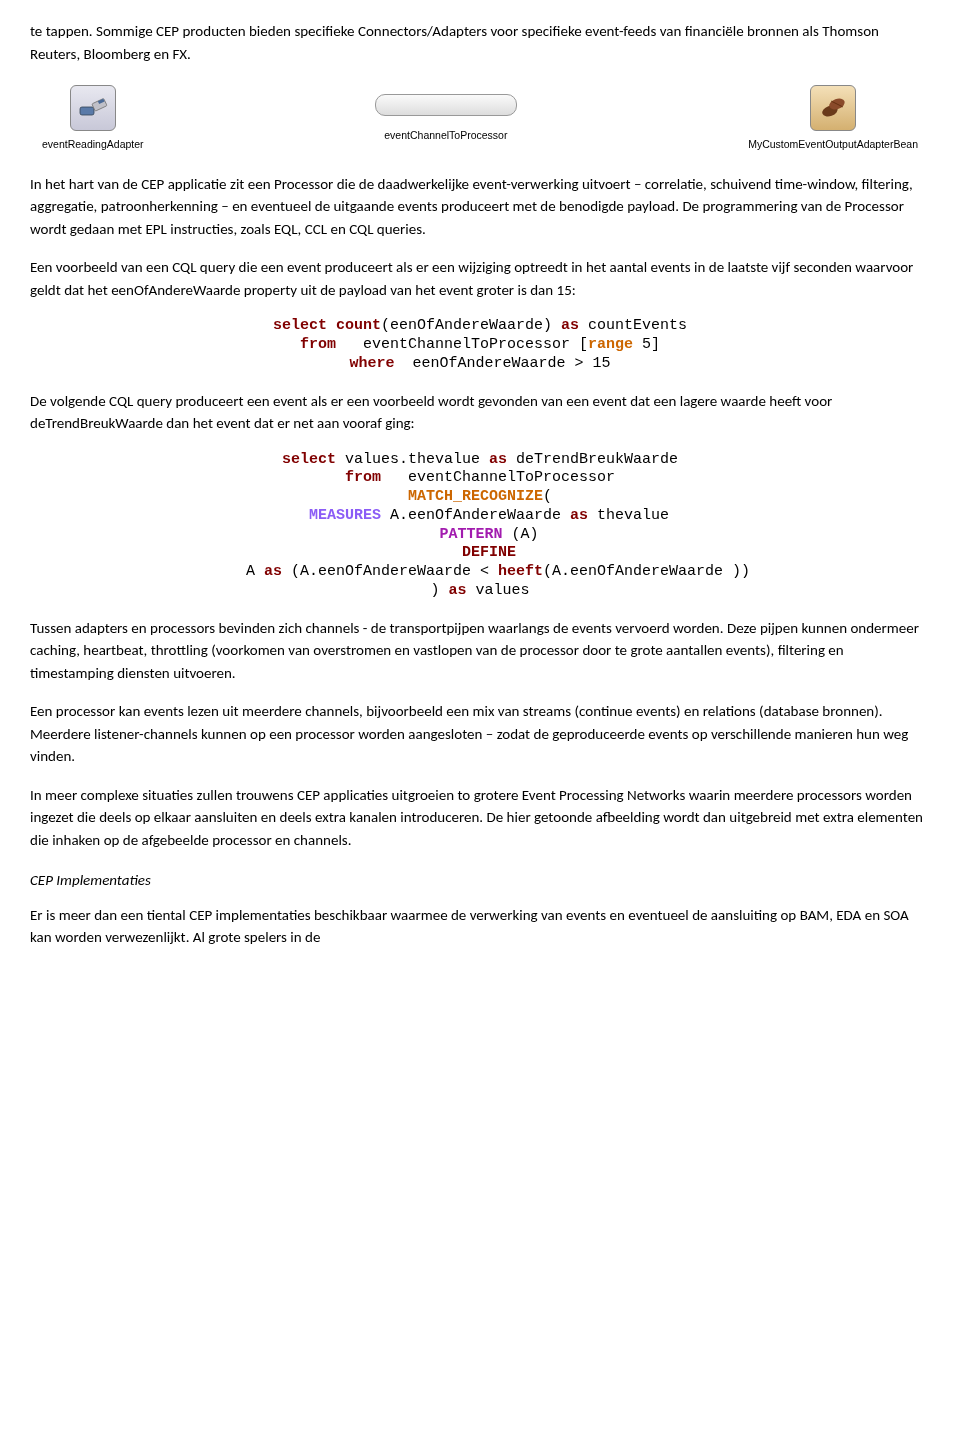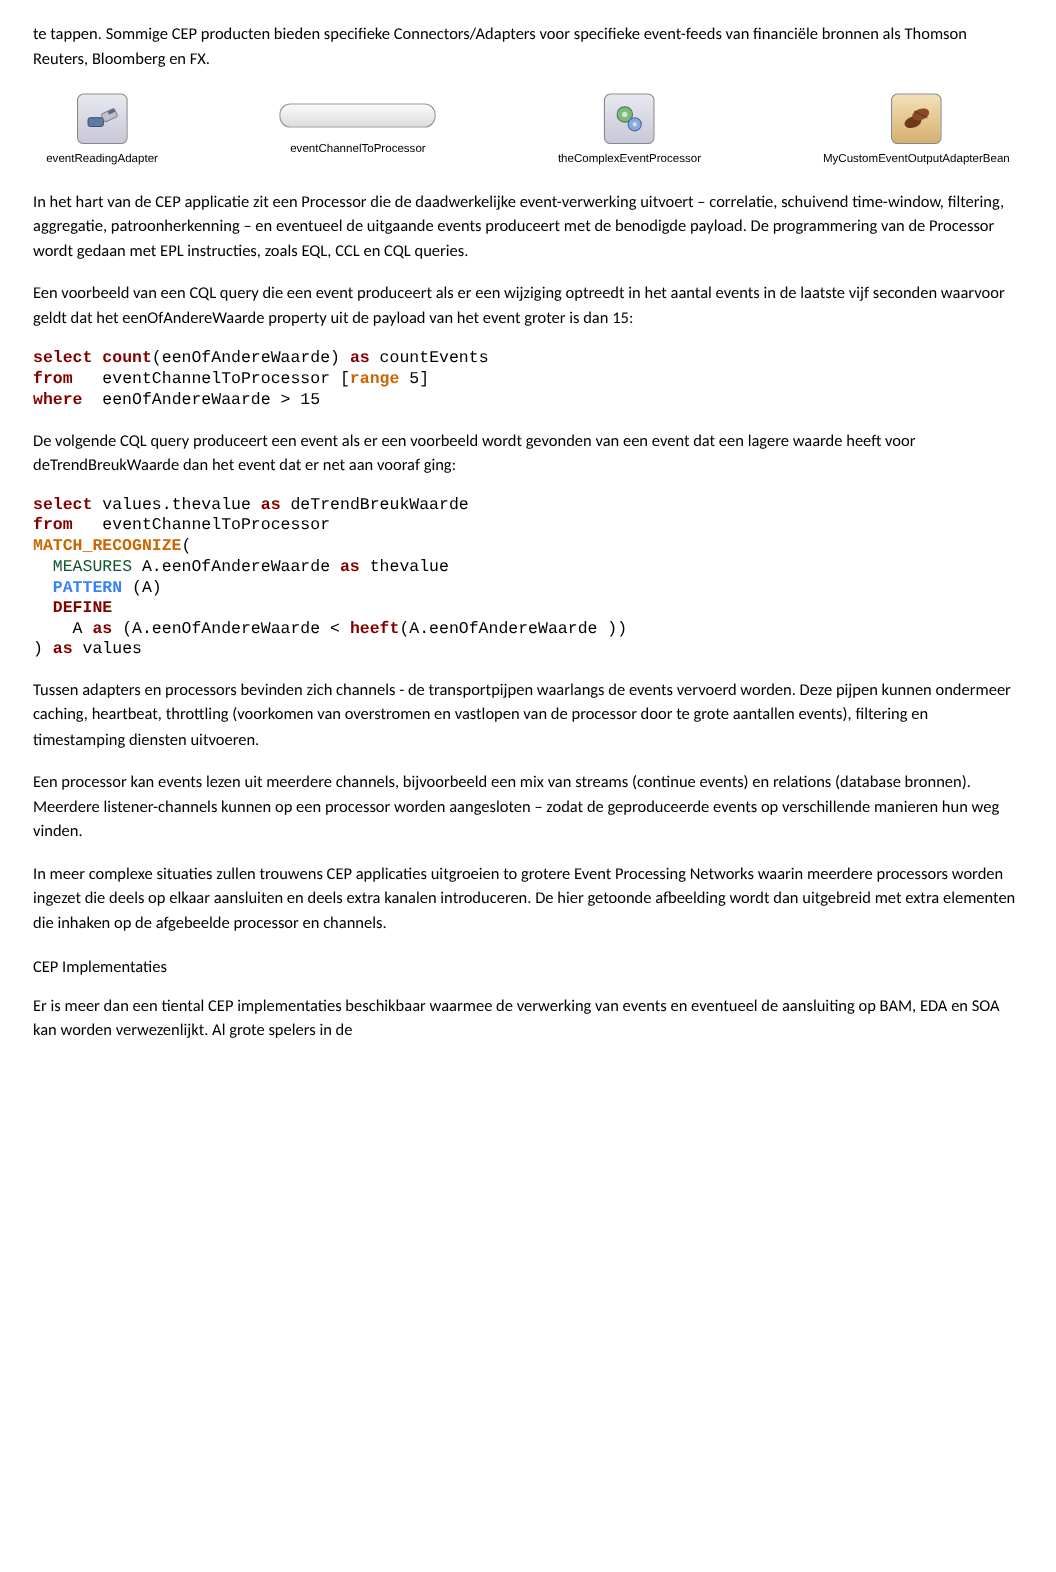--- a/index.html
+++ b/index.html
@@ -59,33 +59,35 @@
     .channel-label {
       font-size: 10.5px;
       font-family: Arial, sans-serif;
     }
     .code {
       font-family: "Courier New", monospace;
       font-size: 15px;
       white-space: pre;
       margin: 12px 0 16px 0;
       line-height: 1.25;
+      text-align: center;
     }
     .kw-select { color: #800000; font-weight: bold; }
     .kw-as { color: #800000; font-weight: bold; }
     .kw-from { color: #800000; font-weight: bold; }
     .kw-where { color: #800000; font-weight: bold; }
     .kw-count { color: #800000; font-weight: bold; }
     .kw-range { color: #cc6600; font-weight: bold; }
     .kw-match { color: #cc6600; font-weight: bold; }
-    .kw-measures { color: #14532d; font-weight: normal; }
-    .kw-pattern { color: #3b82f6; font-weight: bold; }
+    .kw-measures { color: #8b5cf6; font-weight: bold; }
+    .kw-pattern { color: #a21caf; font-weight: bold; }
     .kw-define { color: #800000; font-weight: bold; }
     .kw-prev { color: #800000; font-weight: bold; }
     .section-heading {
+      font-style: italic;
       margin: 18px 0 12px 0;
     }
     .usb-svg { width: 34px; height: 34px; }
     .gear-svg { width: 34px; height: 34px; }
     .bean-svg { width: 34px; height: 34px; }
   </style>
 </head>
 <body>
 
 <p>te tappen. Sommige CEP producten bieden specifieke Connectors/Adapters voor specifieke event-feeds van financiële bronnen als Thomson Reuters, Bloomberg en FX.</p>
@@ -100,31 +102,20 @@
         </svg>
     </div>
     <span class="node-label">eventReadingAdapter</span>
   </div>
 
   <div class="channel">
     <div class="channel-shape"></div>
     <span class="channel-label">eventChannelToProcessor</span>
   </div>
 
-  <div class="node">
-    <div class="node-icon">
-      <svg class="gear-svg" viewBox="0 0 34 34">
-        <circle cx="13" cy="13" r="7" fill="#7db87d" stroke="#4a7a4a" stroke-width="1"></circle>
-        <circle cx="13" cy="13" r="2.5" fill="#cfe8cf"></circle>
-        <circle cx="22" cy="22" r="6" fill="#88aadd" stroke="#4a6a98" stroke-width="1"></circle>
-        <circle cx="22" cy="22" r="2" fill="#d0dcf0"></circle>
-      </svg>
-    </div>
-    <span class="node-label">theComplexEventProcessor</span>
-  </div>
 
 
   <div class="node">
     <div class="node-icon" style="background:linear-gradient(#f4e0b8,#d4b070);">
       <svg class="bean-svg" viewBox="0 0 34 34">
         <ellipse cx="14" cy="20" rx="8" ry="5" fill="#6a3a1a" transform="rotate(-20 14 20)"></ellipse>
         <ellipse cx="21" cy="13" rx="8" ry="5" fill="#8a4a2a" transform="rotate(-20 21 13)"></ellipse>
         <path d="M15 10 Q21 13 27 16" stroke="#5a2a0a" stroke-width="0.8" fill="none"></path>
       </svg>
     </div>

